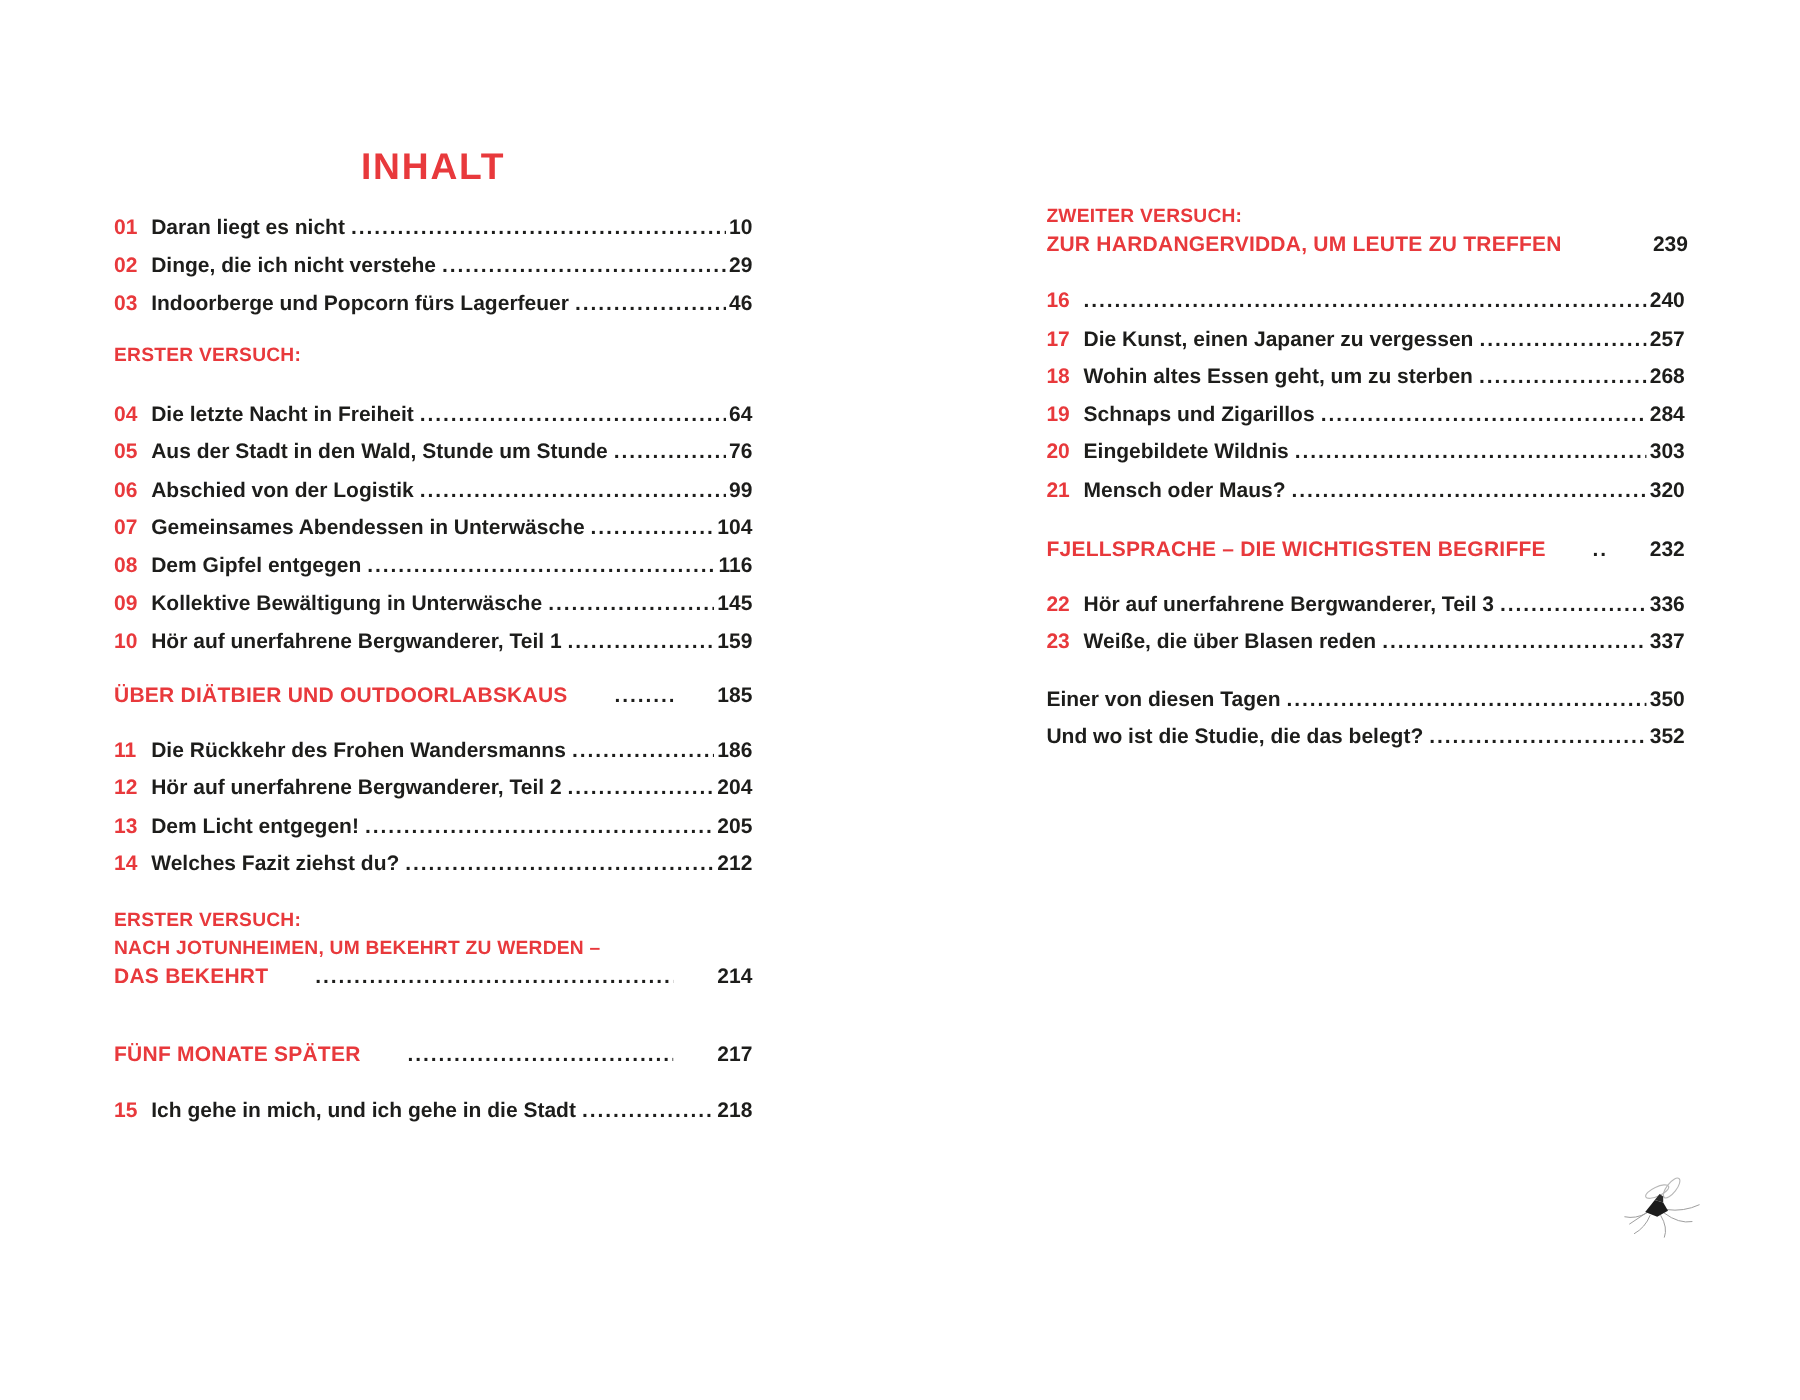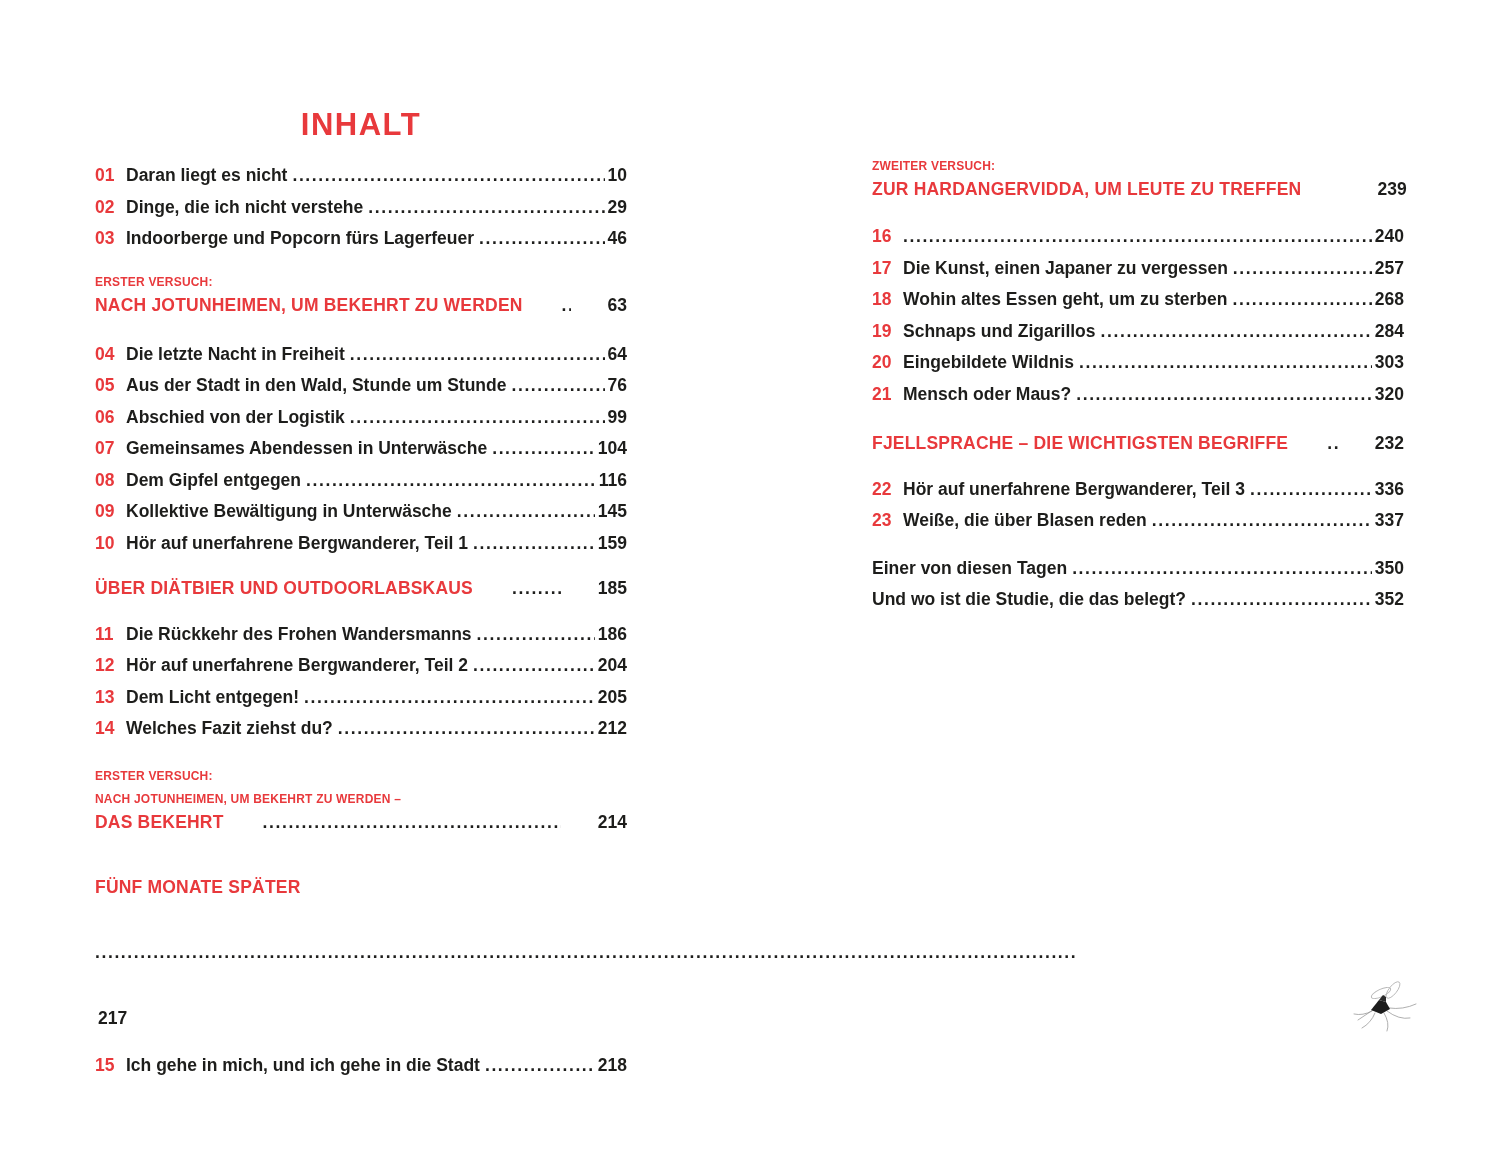--- a/index.html
+++ b/index.html
@@ -6,21 +6,21 @@
   * { box-sizing: border-box; }
   html, body { margin: 0; padding: 0; }
   body {
     width: 1500px; height: 1167px;
     background: #ffffff;
     position: relative;
     font-family: "Liberation Sans", sans-serif;
     color: var(--ink);
     overflow: hidden;
   }
-  .col { position: absolute; width: 532px; }
+  .col { position: absolute; width: 532px; margin-top: 14px; }
   .col-left  { left: 95px;  top: 106px; }
   .col-right { left: 872px; top: 155px; }
 
   .page-title {
     margin: 0 0 16px 0;
     text-align: center;
     color: var(--accent);
     font-size: 31px;
     font-weight: 700;
     letter-spacing: 1.5px;
@@ -43,36 +43,36 @@
     letter-spacing: 1.6px;
     color: var(--ink);
   }
   .leader::after {
     content: "........................................................................................................................................................";
   }
   .pg { flex: 0 0 auto; padding-left: 3px; }
 
   .sec-line {
     color: var(--accent);
-    font-size: 12px;
+    font-size: 16px;
     font-weight: 700;
     line-height: 23px;
     letter-spacing: 0.2px;
     white-space: nowrap;
   }
   .sec-row { line-height: 23px; gap: 34px; }
   .sec-row .ttl { color: var(--accent); letter-spacing: 0.2px; }
   .sec-row-single { line-height: 31.5px; }
 
   .mt14 { margin-top: 14px; }
   .mt16 { margin-top: 16px; }
   .mt18 { margin-top: 18px; }
   .mt20 { margin-top: 20px; }
   .mt22 { margin-top: 22px; }
-  .mt38 { margin-top: 38px; flex-direction: column; }
+  .mt38 { margin-top: 38px; }
 
   .mosquito {
     position: absolute;
     left: 1350px; top: 980px;
     width: 76px; height: 54px;
   }
 </style>
 </head>
 <body>
 
@@ -96,25 +96,20 @@
     <div class="row">
       <span class="num">03</span>
       <span class="ttl">Indoorberge und Popcorn fürs Lagerfeuer</span>
       <span class="leader"></span>
       <span class="pg">46</span>
     </div>
   </div>
 
   <div class="mt16">
     <div class="sec-line">ERSTER VERSUCH:</div>
-    <div class="row sec-row">
-      <span class="ttl">NACH JOTUNHEIMEN, UM BEKEHRT ZU WERDEN</span>
-      <span class="leader"></span>
-      <span class="pg">63</span>
-    </div>
   </div>
 
   <div class="mt22">
     <div class="row">
       <span class="num">04</span>
       <span class="ttl">Die letzte Nacht in Freiheit</span>
       <span class="leader"></span>
       <span class="pg">64</span>
     </div>
     <div class="row">

